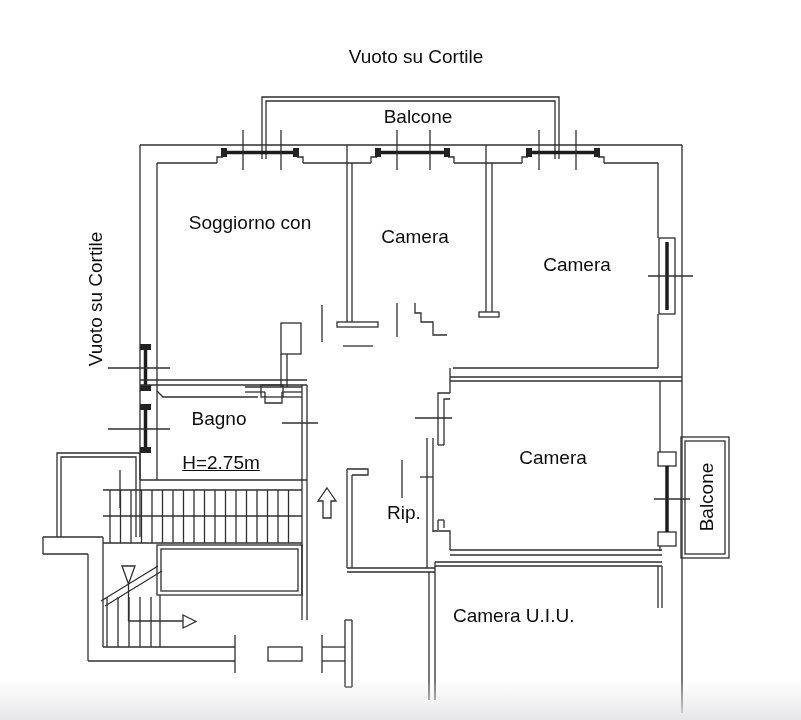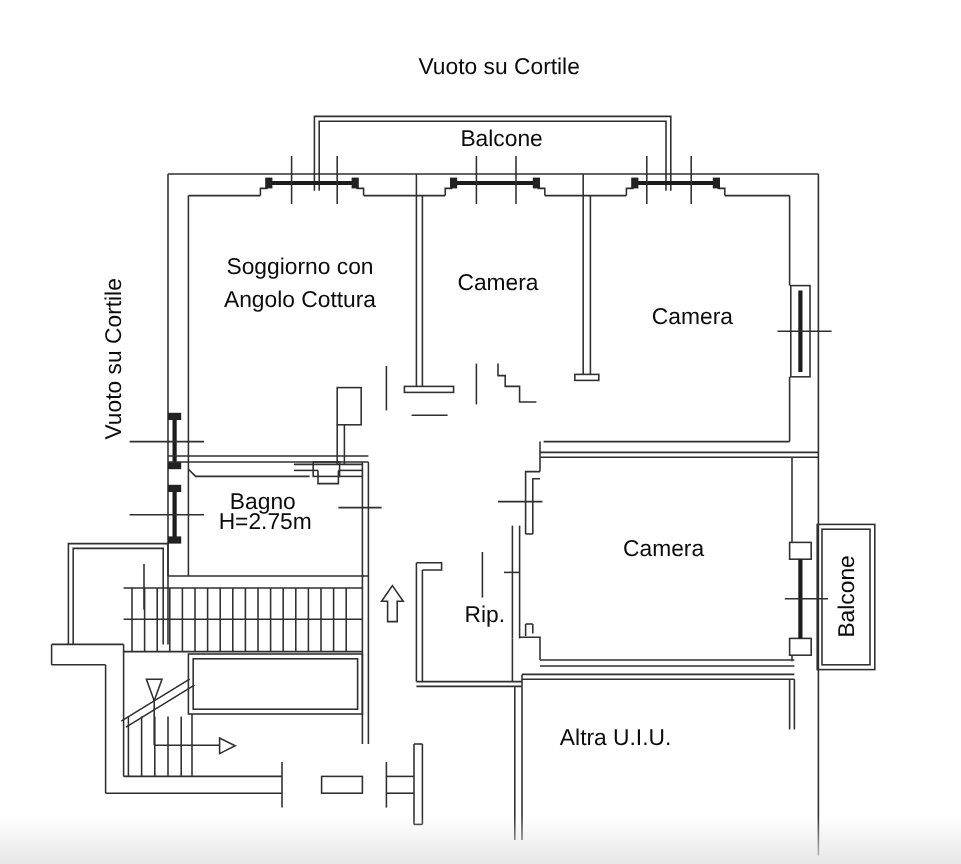--- a/index.html
+++ b/index.html
@@ -292,34 +292,33 @@
 </svg>
 
 <div class="lbl" style="left:335px;top:46px;width:162px;">Vuoto su Cortile</div>
 
 <div class="lbl rot" style="left:14px;top:288px;width:164px;">Vuoto su Cortile</div>
 
 <div class="lbl" style="left:378px;top:106px;width:80px;">Balcone</div>
 
 <div class="lbl two-line" style="left:160px;top:209px;width:180px;">
   <span>Soggiorno con</span><br>
-  <span>Angolo Cottura</span>
 </div>
 
 <div class="lbl" style="left:375px;top:226px;width:80px;">Camera</div>
 
 <div class="lbl" style="left:537px;top:254px;width:80px;">Camera</div>
 
 <div class="lbl" style="left:513px;top:447px;width:80px;">Camera</div>
 
 
 <div class="lbl" style="left:179px;top:408px;width:80px;">Bagno</div>
-<div class="lbl" style="left:161px;top:425px;width:120px;">H=2.75m</div>
+<div class="lbl" style="left:161px;top:452px;width:120px;text-decoration:underline;">H=2.75m</div>
 
 <div class="lbl" style="left:374px;top:502px;width:60px;">Rip.</div>
 
-<div class="lbl" style="left:453px;top:605px;width:120px;">Altra U.I.U.</div>
+<div class="lbl" style="left:453px;top:605px;width:120px;">Camera U.I.U.</div>
 
 <div class="lbl rot" style="left:651px;top:486px;width:112px;">Balcone</div>
 
 <div id="bottom-fade"></div>
 
 </div>
 
 </body></html>

